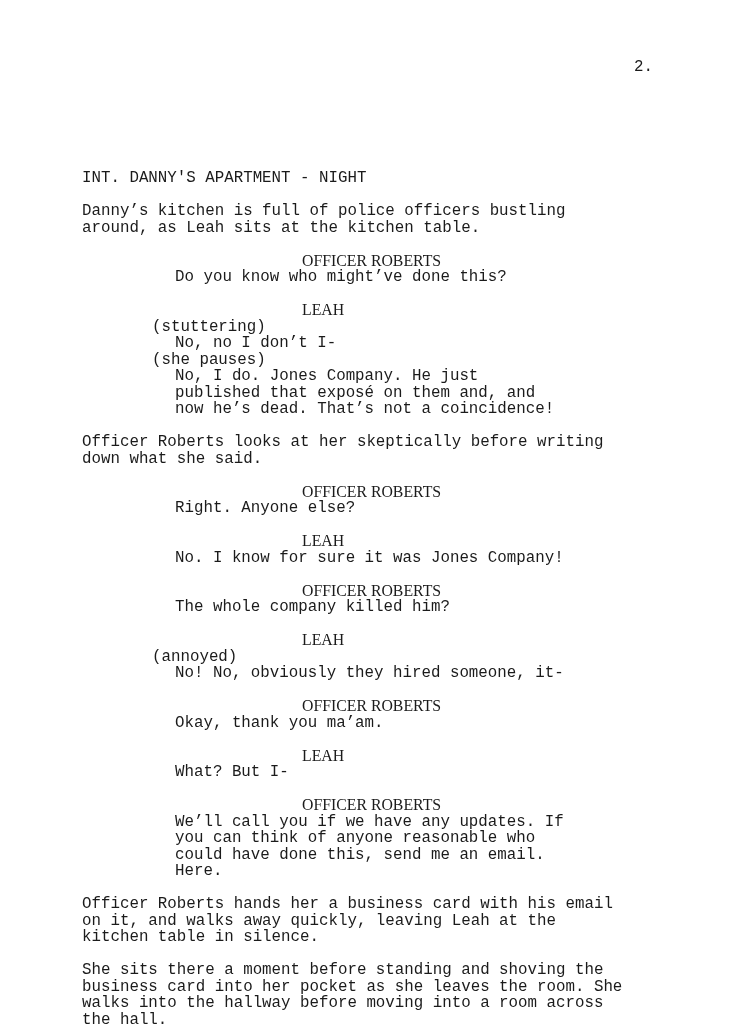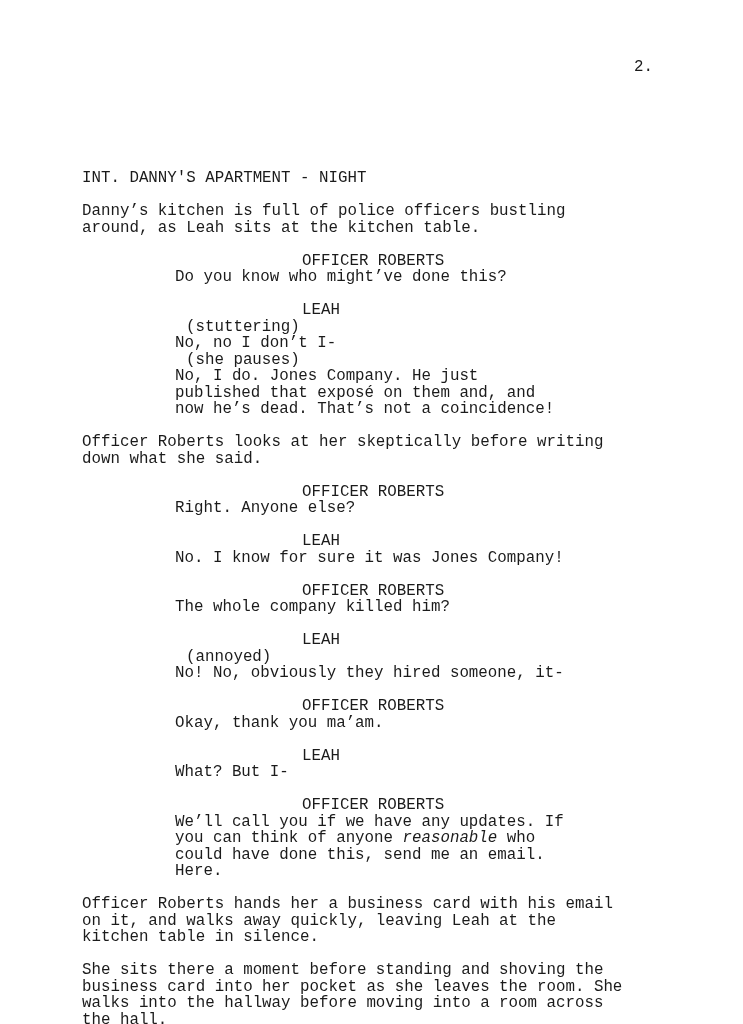--- a/index.html
+++ b/index.html
@@ -15,24 +15,24 @@
     color: #1b1b1b;
   }
   .content {
     margin: 26px 0 0 82px;
     width: 571px;
     white-space: pre;
   }
   .page-number { text-align: right; }
   .block { margin-top: 16.5px; }
   .block.scene_heading { margin-top: 45px; }
-  .character       { margin-left: 220px; }
-  .parenthetical   { margin-left: 104px; }
+  .character       { margin-left: 220px; font-family: Liberation Serif, serif; }
+  .parenthetical   { margin-left: 70px; }
   .dialogue-line   { margin-left: 93px; }
-  .italic          { font-style: italic; }
+  .italic          { }
 </style>
 </head>
 <body>
 
 <div class="page">
   <div class="content">
     <div class="page-number">2.</div>
     
   <div class="block scene_heading"><div class="line">INT. DANNY'S APARTMENT - NIGHT</div></div><div class="block action"><div class="line">Danny’s kitchen is full of police officers bustling</div><div class="line">around, as Leah sits at the kitchen table.</div></div><div class="block dialogue"><div class="character">OFFICER ROBERTS</div><div class="dialogue-line"><span>Do you know who might’ve done this?</span></div></div><div class="block dialogue"><div class="character">LEAH</div><div class="parenthetical"><span>(stuttering)</span></div><div class="dialogue-line"><span>No, no I don’t I-</span></div><div class="parenthetical"><span>(she pauses)</span></div><div class="dialogue-line"><span>No, I do. Jones Company. He just</span></div><div class="dialogue-line"><span>published that exposé on them and, and</span></div><div class="dialogue-line"><span>now he’s dead. That’s not a coincidence!</span></div></div><div class="block action"><div class="line">Officer Roberts looks at her skeptically before writing</div><div class="line">down what she said.</div></div><div class="block dialogue"><div class="character">OFFICER ROBERTS</div><div class="dialogue-line"><span>Right. Anyone else?</span></div></div><div class="block dialogue"><div class="character">LEAH</div><div class="dialogue-line"><span>No. I know for sure it was Jones Company!</span></div></div><div class="block dialogue"><div class="character">OFFICER ROBERTS</div><div class="dialogue-line"><span>The whole company killed him?</span></div></div><div class="block dialogue"><div class="character">LEAH</div><div class="parenthetical"><span>(annoyed)</span></div><div class="dialogue-line"><span>No! No, obviously they hired someone, it-</span></div></div><div class="block dialogue"><div class="character">OFFICER ROBERTS</div><div class="dialogue-line"><span>Okay, thank you ma’am.</span></div></div><div class="block dialogue"><div class="character">LEAH</div><div class="dialogue-line"><span>What? But I-</span></div></div><div class="block dialogue"><div class="character">OFFICER ROBERTS</div><div class="dialogue-line"><span>We’ll call you if we have any updates. If</span></div><div class="dialogue-line"><span>you can think of anyone </span><span class="italic">reasonable</span><span> who</span></div><div class="dialogue-line"><span>could have done this, send me an email.</span></div><div class="dialogue-line"><span>Here.</span></div></div><div class="block action"><div class="line">Officer Roberts hands her a business card with his email</div><div class="line">on it, and walks away quickly, leaving Leah at the</div><div class="line">kitchen table in silence.</div></div><div class="block action"><div class="line">She sits there a moment before standing and shoving the</div><div class="line">business card into her pocket as she leaves the room. She</div><div class="line">walks into the hallway before moving into a room across</div><div class="line">the hall.</div></div></div>
 </div>

